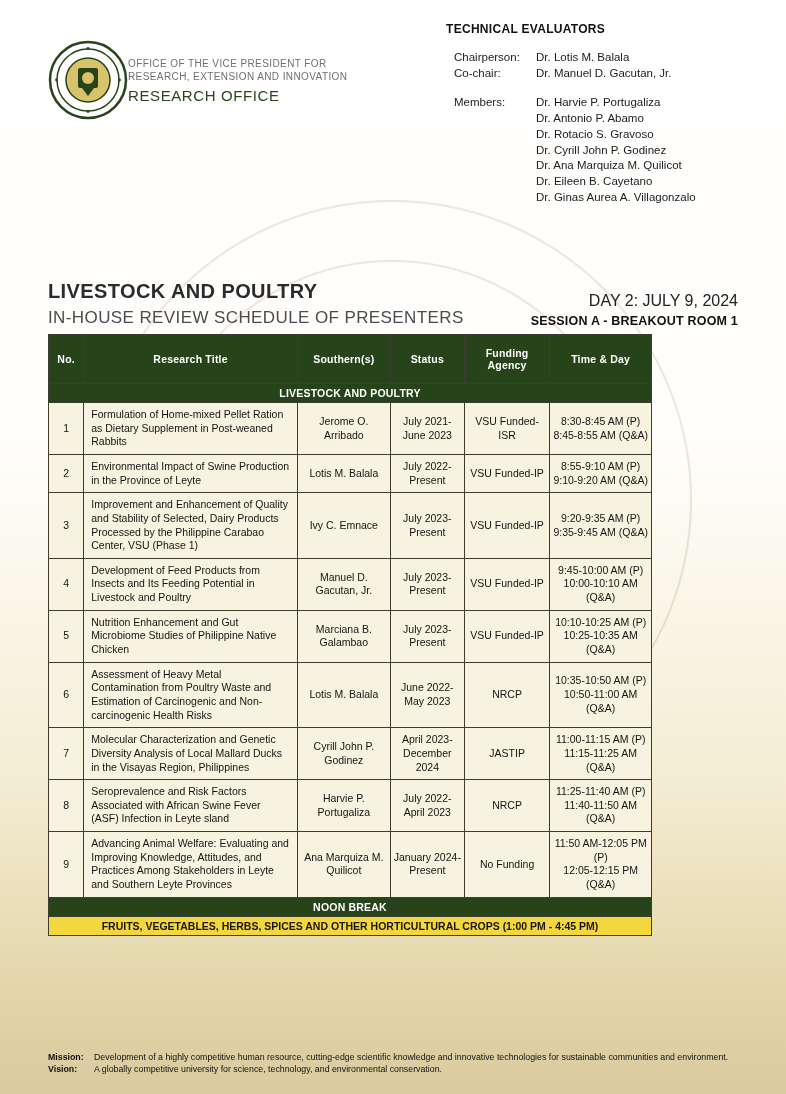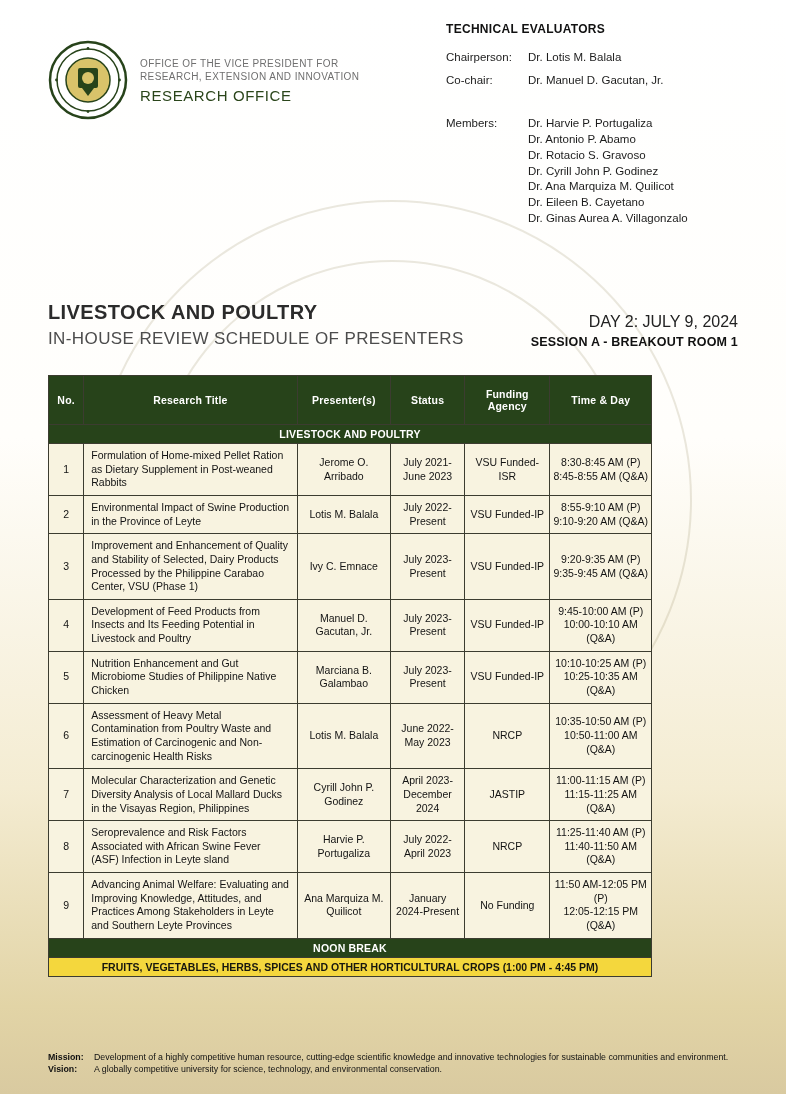--- a/index.html
+++ b/index.html
@@ -12,41 +12,41 @@
     background:linear-gradient(180deg,#ffffff 0%,#fffefb 40%,#f4ecd2 72%,#e2d4a6 92%,#d9caa0 100%);
   }
   .watermark { position:absolute; border:2px solid rgba(140,125,85,.18); border-radius:50%; z-index:0; }
   .wm1 { width:600px; height:600px; left:92px; top:200px; }
   .wm2 { width:480px; height:480px; left:152px; top:260px; }
   .wm3 { width:170px; height:170px; left:307px; top:560px; }
   .content { position:relative; z-index:1; padding:22px 48px 0 48px; }
 
   
   .top-header { display:flex; justify-content:space-between; align-items:flex-start; }
-  .brand { display:flex; align-items:center; gap:12px; margin-top:18px; }
+  .brand { display:flex; align-items:center; margin-top:18px; }
   .logo-wrap { width:80px; height:80px; flex:0 0 80px; }
   .office-line { font-size:10px; color:#6f6f6f; letter-spacing:.4px; line-height:1.35; }
   .office-name { font-size:15px; font-weight:normal; color:#2a451a; letter-spacing:.6px; margin-top:3px; }
   .evaluators { width:292px; font-size:11.5px; }
   .ev-title { font-weight:bold; font-size:12px; letter-spacing:.3px; margin-bottom:14px; color:#111; }
-  .ev-grid { display:grid; grid-template-columns:82px 1fr; row-gap:7px; line-height:1.35; }
+  .ev-grid { display:grid; grid-template-columns:82px 1fr; row-gap:0; line-height:1.35;margin-left:8px; }
   .ev-label { color:#222; }
   .ev-members-gap { height:14px; grid-column:1 / 3; }
   .member { line-height:1.38; }
 
   
   .title-block { display:flex; justify-content:space-between; align-items:flex-end; margin-top:74px; }
   .doc-title { font-size:20px; font-weight:bold; color:#2b2b2b; letter-spacing:.4px; }
   .doc-subtitle { font-size:17px; color:#4c4c4c; letter-spacing:.4px; margin-top:5px; }
   .tb-right { text-align:right; }
   .doc-day { font-size:16px; color:#222; }
   .doc-session { font-size:12.5px; font-weight:bold; color:#111; margin-top:4px; letter-spacing:.2px; }
 
   
-  table.schedule { border-collapse:collapse; width:604px; margin-top:26px; }
+  table.schedule { border-collapse:collapse; width:604px; margin-top:6px; }
   table.schedule th, table.schedule td { border:1px solid #3c3c30; }
   th.head-cell {
     background:#27431a; color:#ffffff; font-size:10.5px; font-weight:bold;
     padding:12px 4px; text-align:center; letter-spacing:.2px;
   }
   tr.band-row td {
     background:#27431a; color:#ffffff; font-size:10.5px; font-weight:bold;
     text-align:center; padding:3px 4px; letter-spacing:.2px;
   }
   tr.next-row td {
@@ -129,21 +129,21 @@
       <div class="doc-day">DAY 2: JULY 9, 2024</div>
       <div class="doc-session">SESSION A - BREAKOUT ROOM 1</div>
     </div>
   </div>
 
   <table class="schedule">
     <thead>
       <tr class="head-row">
         <th class="head-cell" style="width:38px">No.</th>
         <th class="head-cell" style="width:252px">Research Title</th>
-        <th class="head-cell" style="width:100px">Presenter(s)</th>
+        <th class="head-cell" style="width:100px">Southern(s)</th>
         <th class="head-cell" style="width:80px">Status</th>
         <th class="head-cell" style="width:96px">Funding Agency</th>
         <th class="head-cell" style="width:122px">Time &amp; Day</th>
       </tr>
       <tr class="band-row">
         <td colspan="6">LIVESTOCK AND POULTRY</td>
       </tr>
     </thead>
     <tbody id="rows-host">
         <tr>

